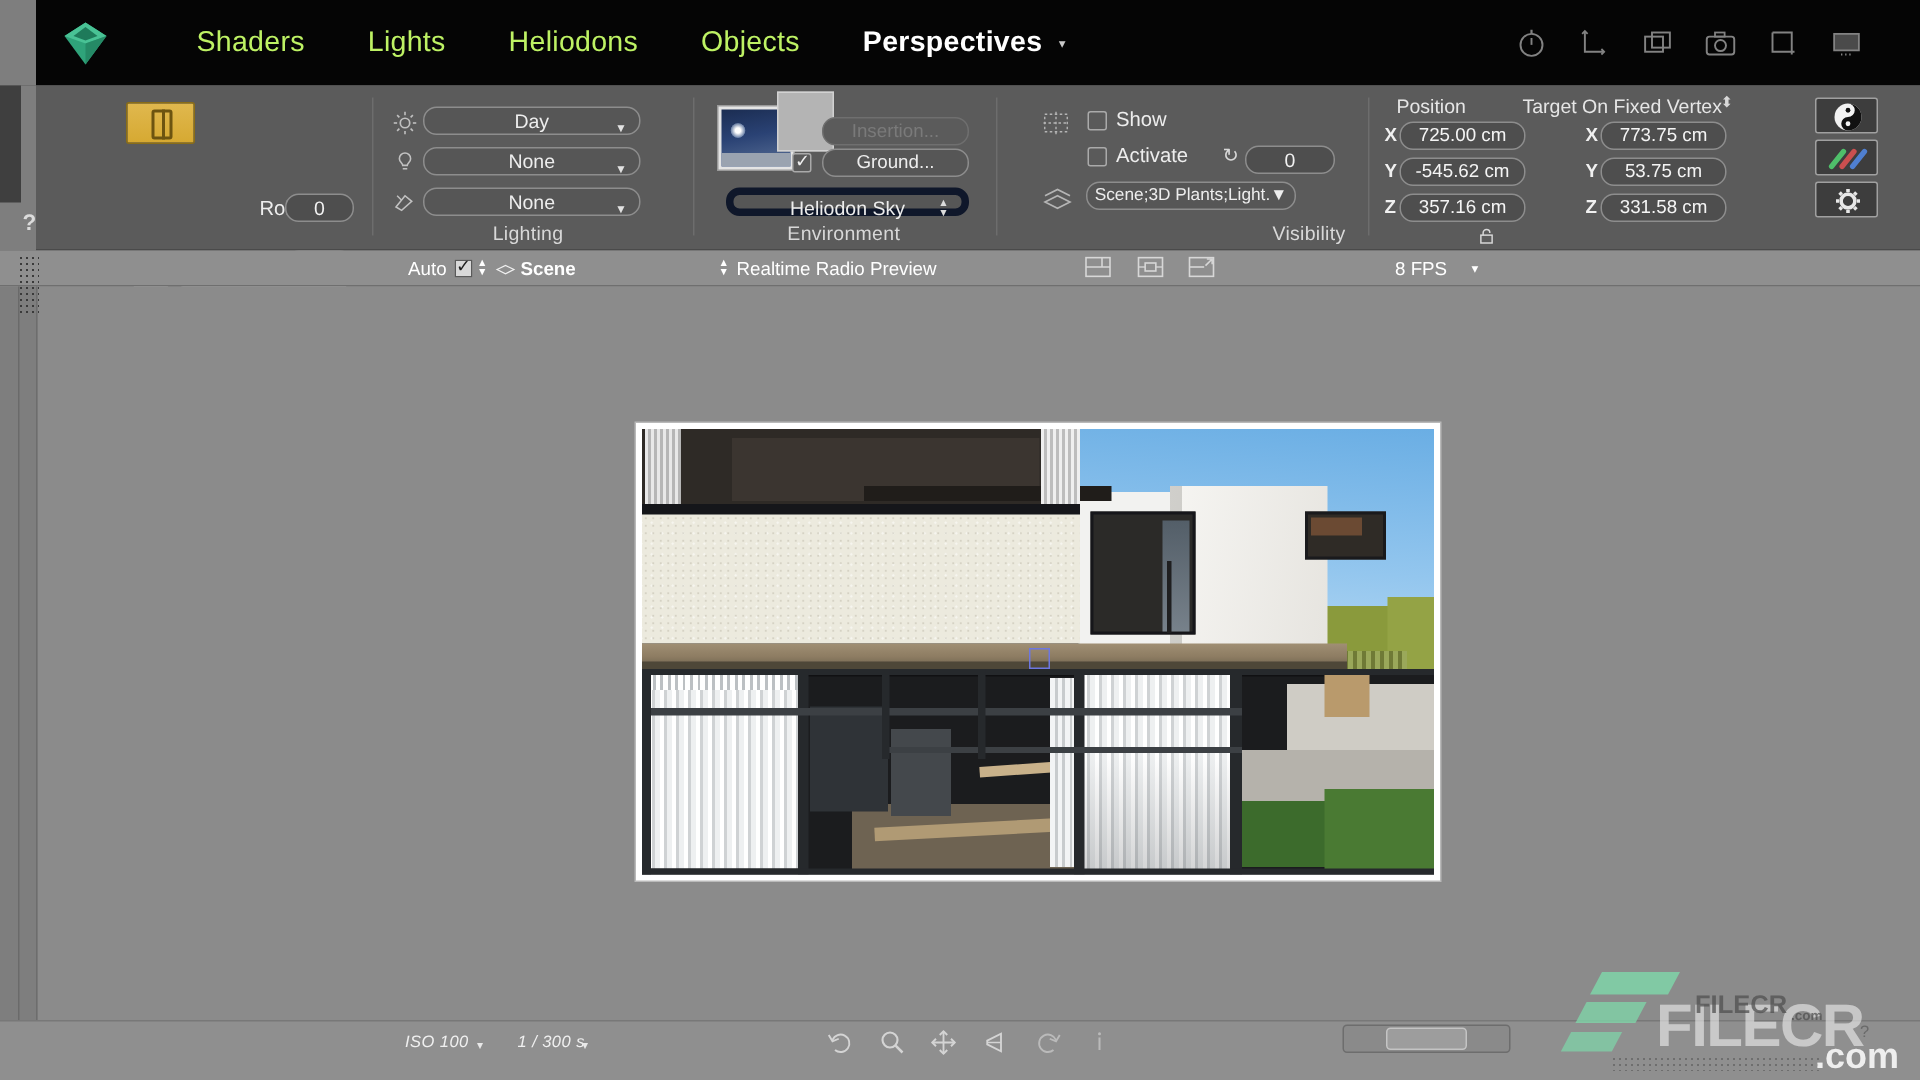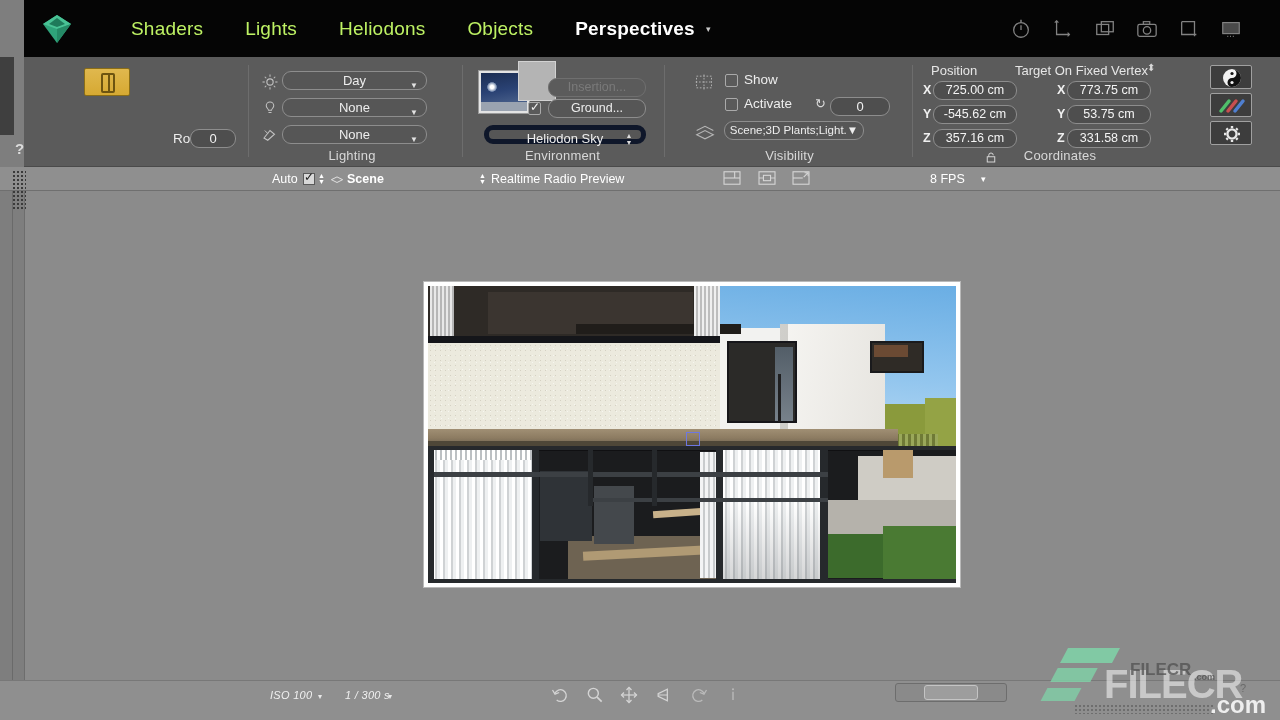--- a/index.html
+++ b/index.html
@@ -444,21 +444,21 @@
     <div class="chk" style="left:53px;top:41px;"></div>
     <div class="chk-label" style="left:72px;top:39px;">Activate</div>
     <div style="position:absolute;left:143px;top:39px;color:#d8d8d8;font-size:13px;">↻</div>
     <div class="numfield" style="position:absolute;left:158px;top:40px;width:60px;">0</div>
 
     <svg class="row-icon" style="left:20px;top:66px;width:26px;height:20px;" viewBox="0 0 26 24">
       <path d="M3 14 L13 9 L23 14 L13 19 Z" fill="none" stroke="#c9c9c9" stroke-width="1.3"></path>
       <path d="M3 9 L13 4 L23 9" fill="none" stroke="#c9c9c9" stroke-width="1.3"></path>
     </svg>
     <div class="btn-pill" style="left:52px;top:64px;width:140px;font-size:11.5px;">Scene;3D Plants;Light.▼</div>
-    <div class="group-label" style="left:10px;width:215px;">Visibility</div>
+    <div class="group-label" style="left:10px;width:215px;text-align:right;">Visibility</div>
   </div>
   <div class="sep" style="left:912px;"></div>
 
   <div class="group g-coord">
     <div class="col-head" style="left:16px;top:6px;">Position</div>
     <div class="col-head" style="left:100px;top:6px;">Target On Fixed Vertex</div>
     <div style="position:absolute;left:232px;top:5px;color:#d8d8d8;font-size:10px;">⬍</div>
 
     <div class="axis-lbl" style="left:8px;top:26px;">X</div>
     <div class="coordfield" style="left:18px;top:24px;">725.00 cm</div>
@@ -471,21 +471,20 @@
     <div class="coordfield" style="left:152px;top:24px;">773.75 cm</div>
     <div class="axis-lbl" style="left:142px;top:50px;">Y</div>
     <div class="coordfield" style="left:152px;top:48px;">53.75 cm</div>
     <div class="axis-lbl" style="left:142px;top:74px;">Z</div>
     <div class="coordfield" style="left:152px;top:72px;">331.58 cm</div>
 
     <svg class="lock-ico" viewBox="0 0 16 16">
       <rect x="3" y="7" width="10" height="7" fill="none" stroke="#d8d8d8" stroke-width="1.3"></rect>
       <path d="M5 7 V5 a3 3 0 0 1 6 0" fill="none" stroke="#d8d8d8" stroke-width="1.3"></path>
     </svg>
-    <div class="group-label" style="left:20px;width:250px;">Coordinates</div>
   </div>
 
   <div class="rbtns">
     <div class="rbtn">
       <svg width="42" height="24" viewBox="0 0 42 24">
         <circle cx="21" cy="12" r="9" fill="#f2f2f2"></circle>
         <path d="M21 3 a9 9 0 0 1 0 18 a4.5 4.5 0 0 1 0-9 a4.5 4.5 0 0 0 0-9z" fill="#111"></path>
         <circle cx="21" cy="7.5" r="1.6" fill="#111"></circle>
         <circle cx="21" cy="16.5" r="1.6" fill="#f2f2f2"></circle>
       </svg>

